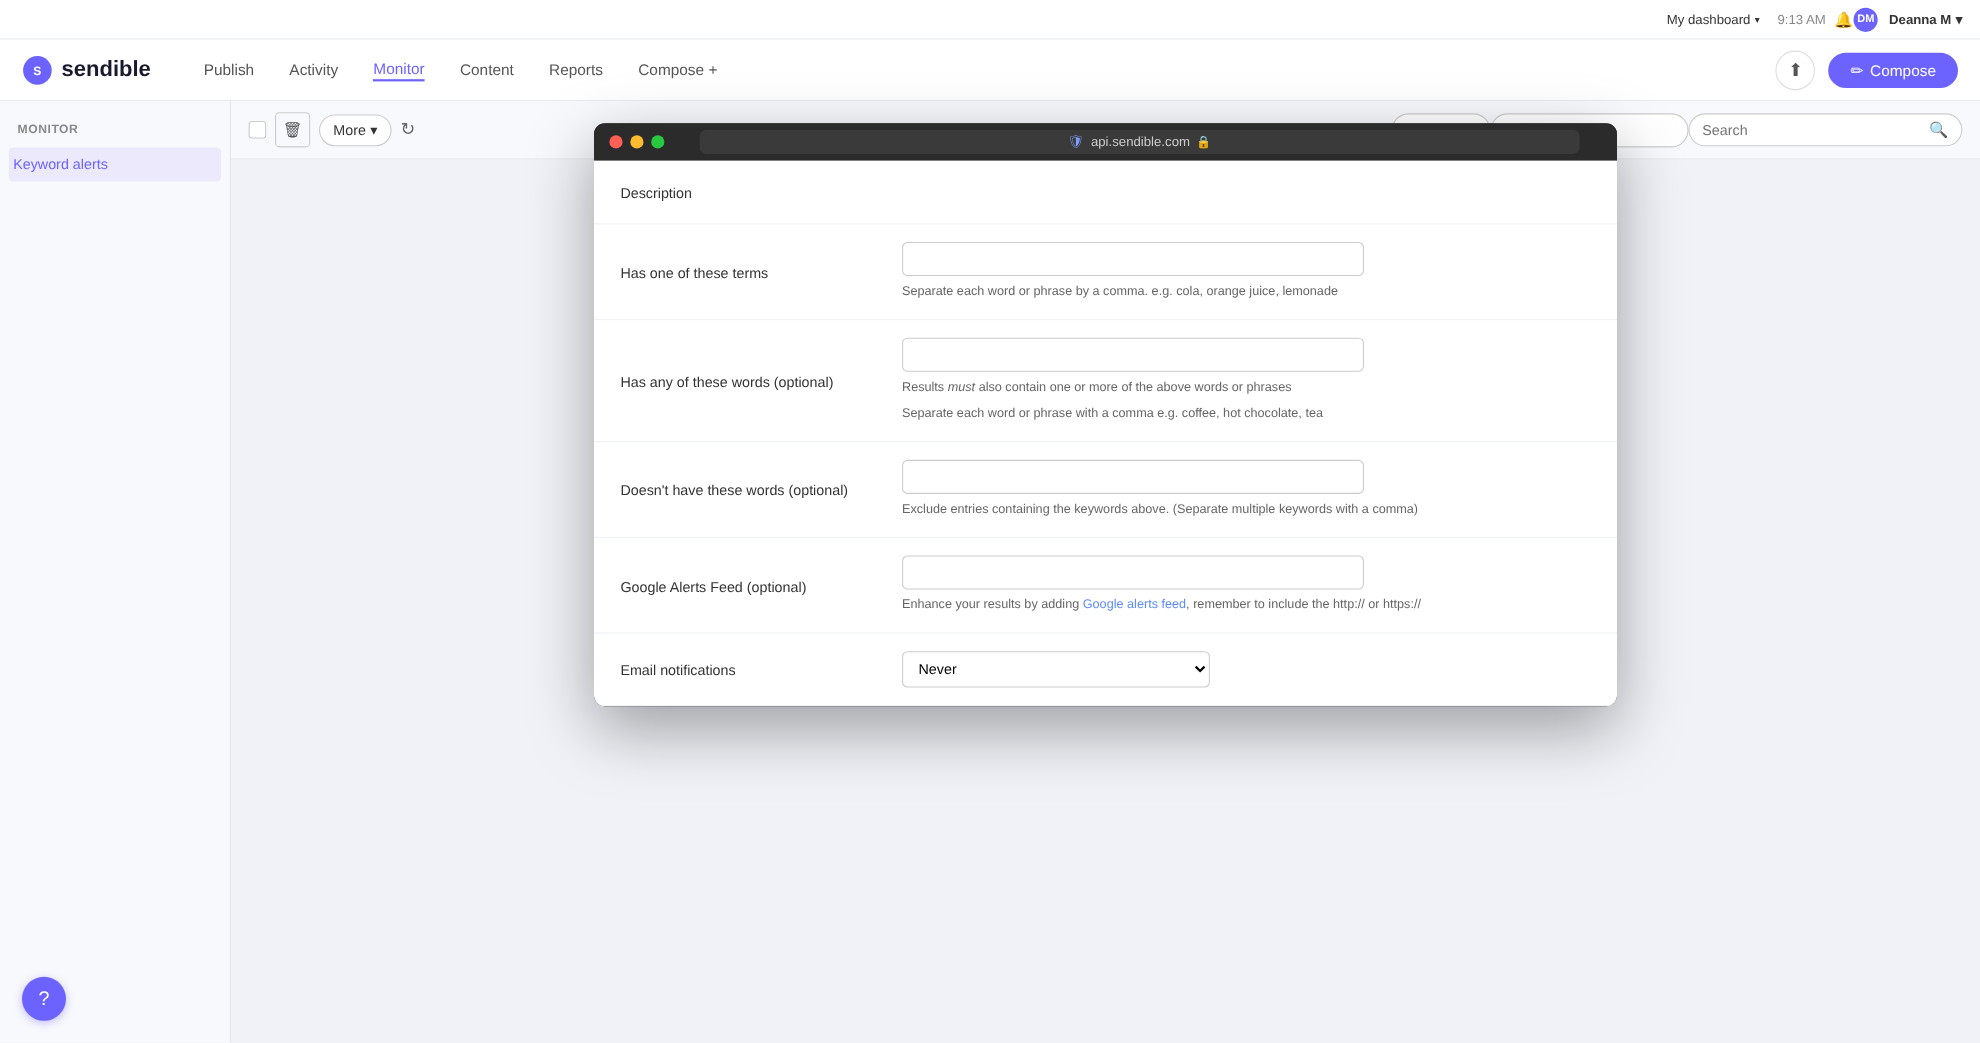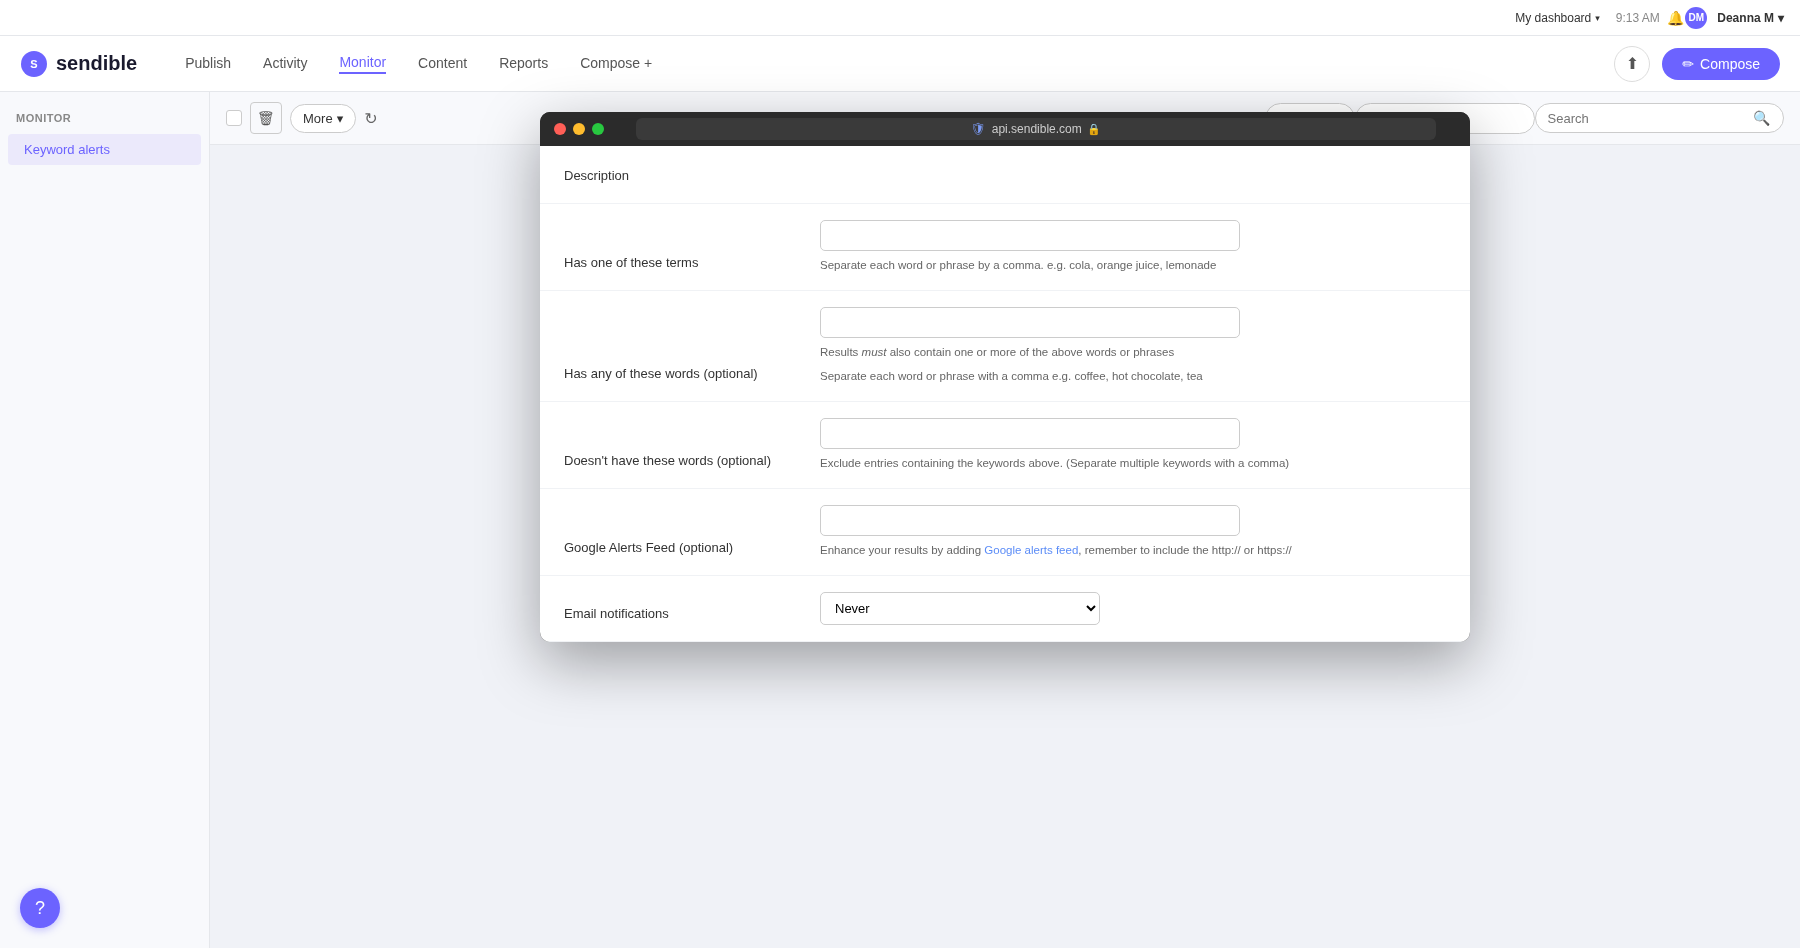--- a/index.html
+++ b/index.html
@@ -32,21 +32,21 @@
     .nav-link.active { color: #6c63ff; border-bottom: 2px solid #6c63ff; font-weight: 500; }
     .nav-right { display: flex; align-items: center; gap: 12px; margin-left: auto; }
     .upload-btn { width: 36px; height: 36px; border-radius: 50%; border: 1px solid #ddd; background: #fff; display: flex; align-items: center; justify-content: center; cursor: pointer; font-size: 16px; color: #555; }
     .compose-btn { background: #6c63ff; color: #fff; border: none; border-radius: 20px; padding: 8px 20px; font-size: 14px; font-weight: 500; cursor: pointer; display: flex; align-items: center; gap: 6px; }
 
     
     .main-layout { display: flex; height: calc(948px - 36px - 56px); }
 
     .sidebar { width: 210px; background: #f8f9fc; border-right: 1px solid #e5e7eb; padding: 12px 0; }
     .sidebar-section { padding: 8px 16px; font-size: 11px; font-weight: 600; color: #888; text-transform: uppercase; letter-spacing: 0.5px; }
-    .sidebar-item { padding: 8px 16px; font-size: 13px; color: #333; cursor: pointer; border-radius: 4px; margin: 2px 8px; }
+    .sidebar-item { padding: 8px 4px; font-size: 13px; color: #333; cursor: pointer; border-radius: 4px; margin: 2px 8px; }
     .sidebar-item.active { background: #ebe9fb; color: #6c63ff; font-weight: 500; }
 
     .content { flex: 1; position: relative; background: #f0f2f7; }
 
     
     .toolbar {
       display: flex; align-items: center; gap: 8px;
       padding: 10px 16px; background: #f8f9fc; border-bottom: 1px solid #e5e7eb;
     }
     .toolbar-checkbox { width: 16px; height: 16px; border: 1px solid #ccc; border-radius: 3px; background: #fff; }
@@ -69,21 +69,21 @@
     .tl-yellow { background: #febc2e; }
     .tl-green { background: #28c840; }
     .browser-url-bar { flex: 1; display: flex; align-items: center; justify-content: center; gap: 6px; background: #3a3a3a; border-radius: 6px; padding: 4px 10px; margin: 0 20px; }
     .url-shield { color: #7c9cf7; font-size: 12px; }
     .url-text { color: #ccc; font-size: 12px; }
     .url-lock { color: #888; font-size: 11px; }
 
     
     .browser-body { background: #fff; padding: 0; max-height: 600px; overflow-y: auto; }
     .form-row { display: grid; grid-template-columns: 280px 1fr; border-bottom: 1px solid #f0f2f5; }
-    .form-label-cell { padding: 20px 24px; font-size: 13px; color: #333; display: flex; align-items: flex-end; padding-top: 22px; }
+    .form-label-cell { padding: 20px 24px; font-size: 13px; color: #333; display: flex; align-items: center; padding-top: 22px; }
     .form-input-cell { padding: 16px 20px 16px 0; }
     .form-input-cell input[type="text"] { width: 100%; max-width: 420px; padding: 7px 10px; border: 1px solid #ccc; border-radius: 5px; font-size: 13px; outline: none; }
     .form-hint { font-size: 11.5px; color: #666; margin-top: 6px; max-width: 520px; line-height: 1.5; }
     .form-hint em { font-style: italic; }
     .form-hint a { color: #5b8cf7; text-decoration: none; }
     .form-select { padding: 7px 28px 7px 10px; border: 1px solid #ccc; border-radius: 5px; font-size: 13px; background: #fff; outline: none; appearance: auto; width: 200px; }
     .form-select-wide { width: 280px; }
 
     
     .help-btn { position: fixed; bottom: 20px; left: 20px; width: 40px; height: 40px; border-radius: 50%; background: #6c63ff; color: #fff; display: flex; align-items: center; justify-content: center; font-size: 18px; cursor: pointer; box-shadow: 0 2px 8px rgba(108,99,255,0.4); }

